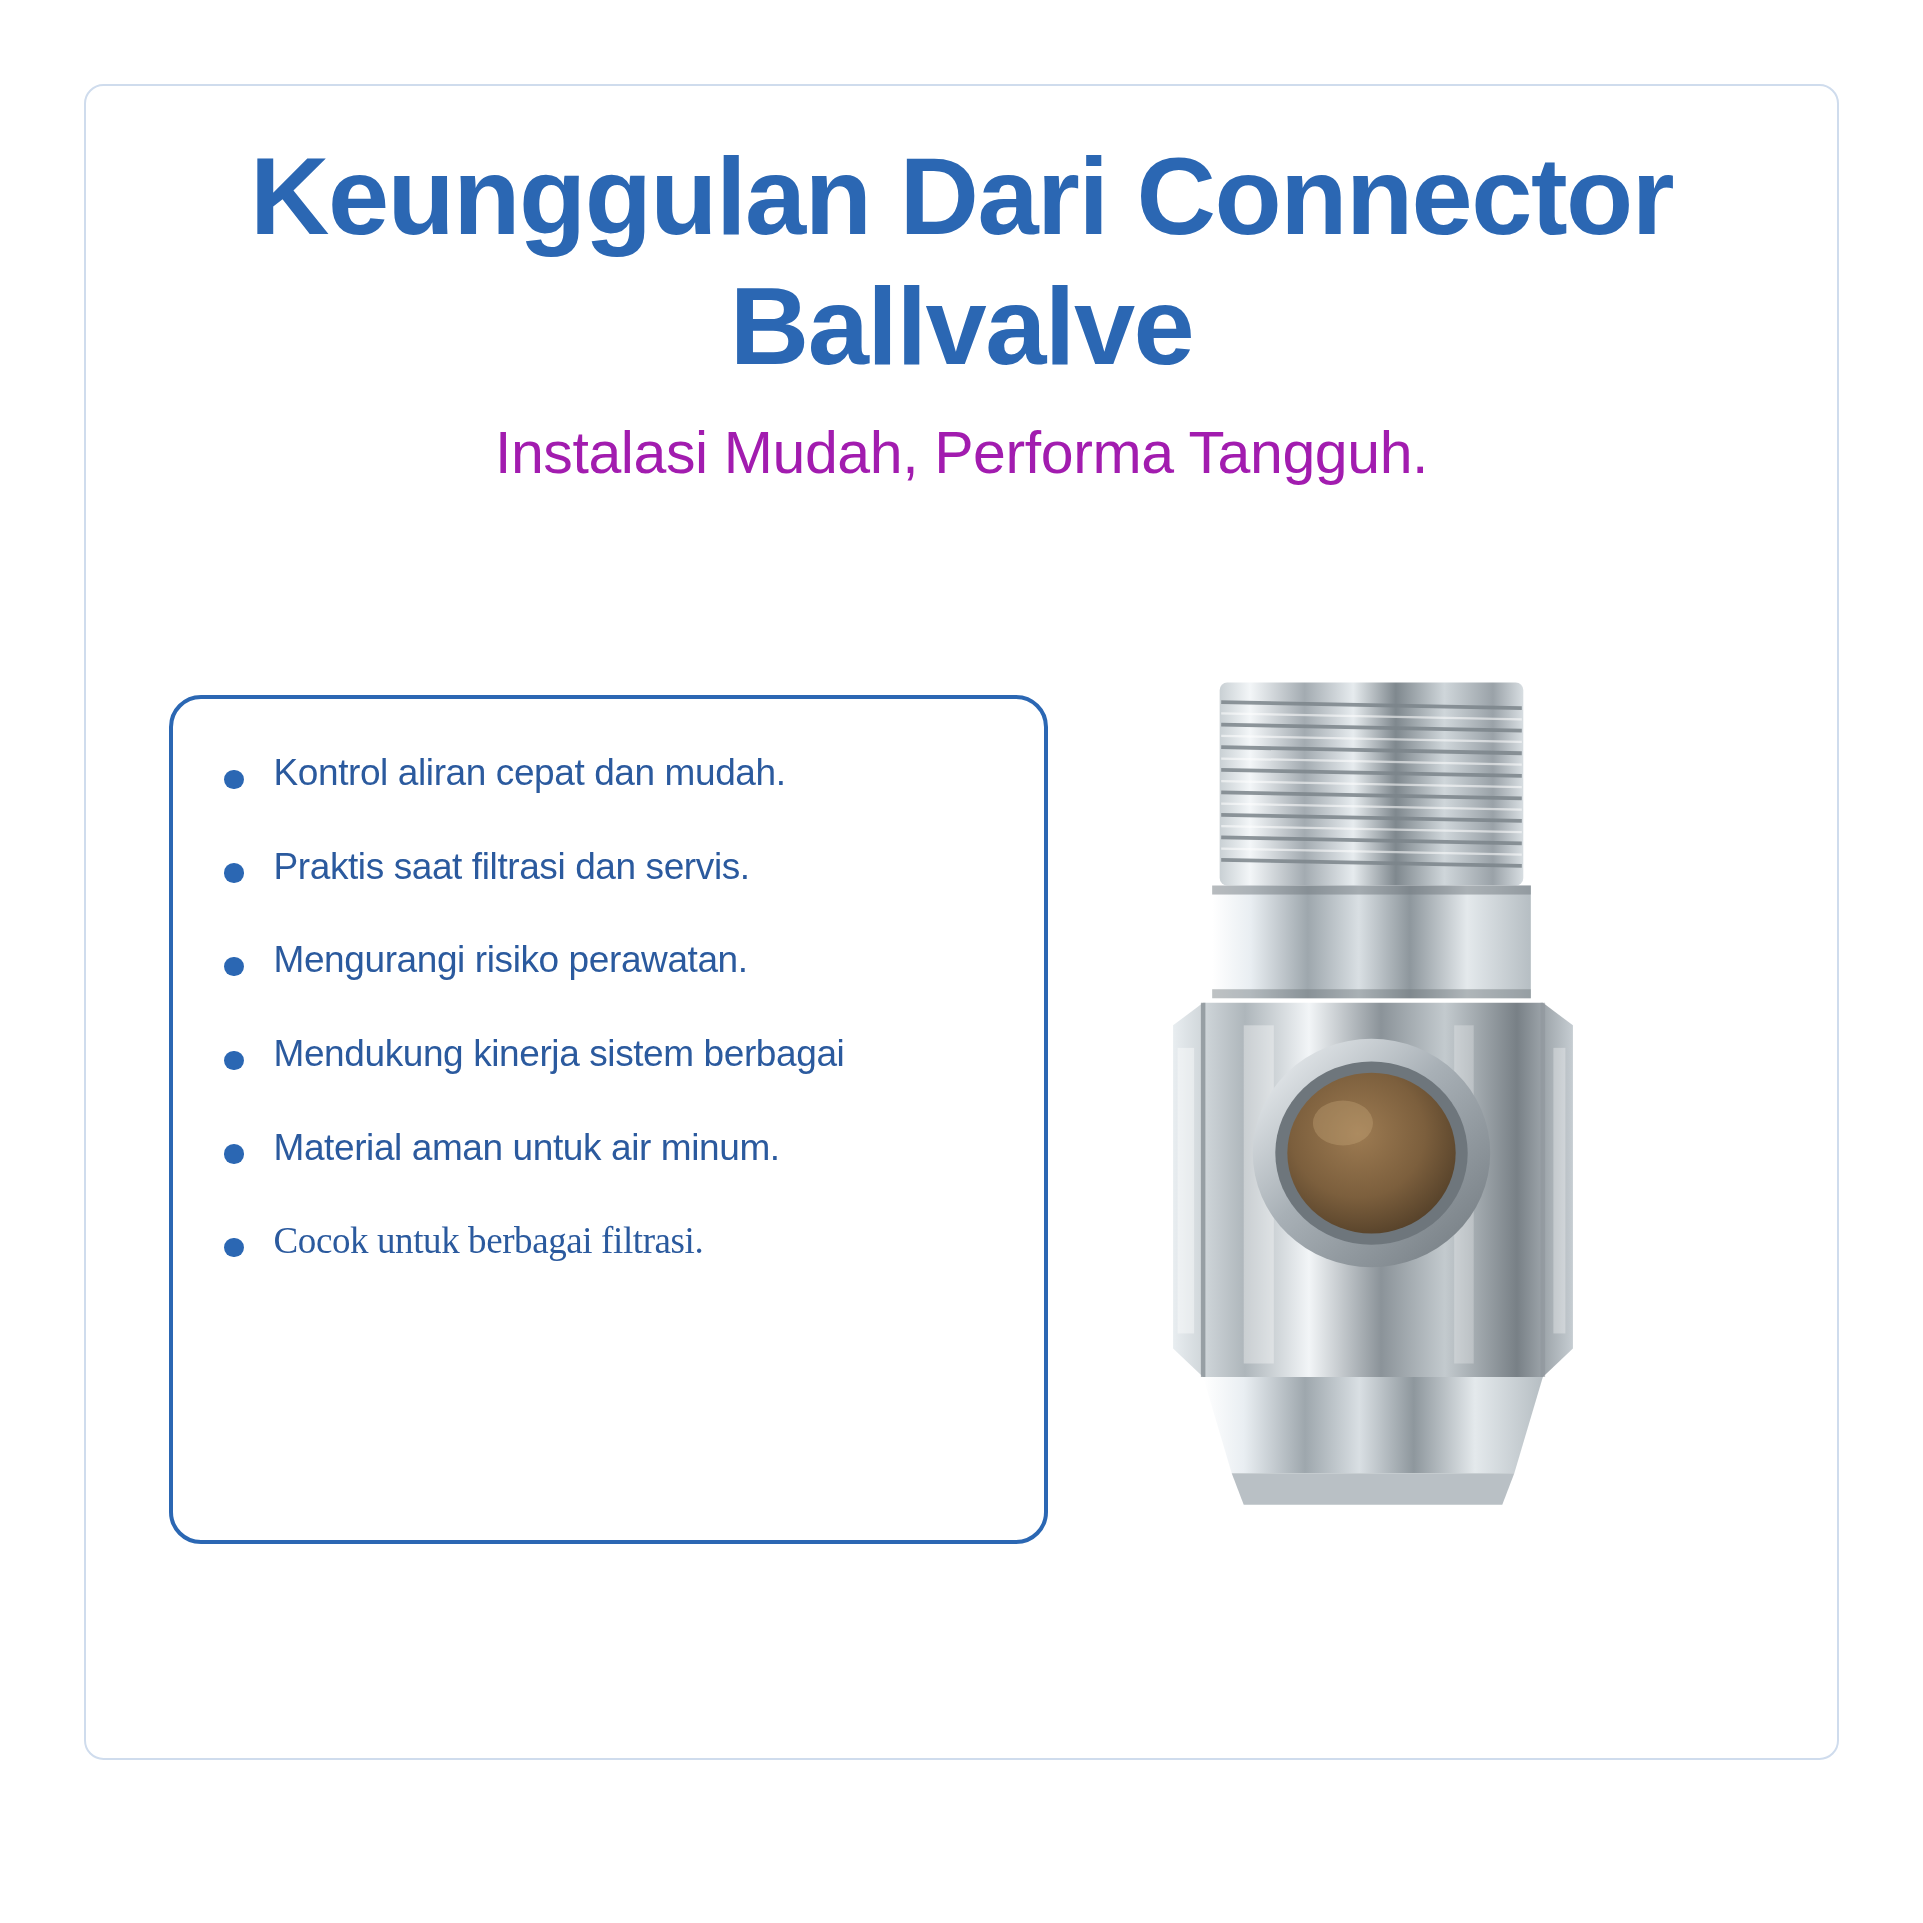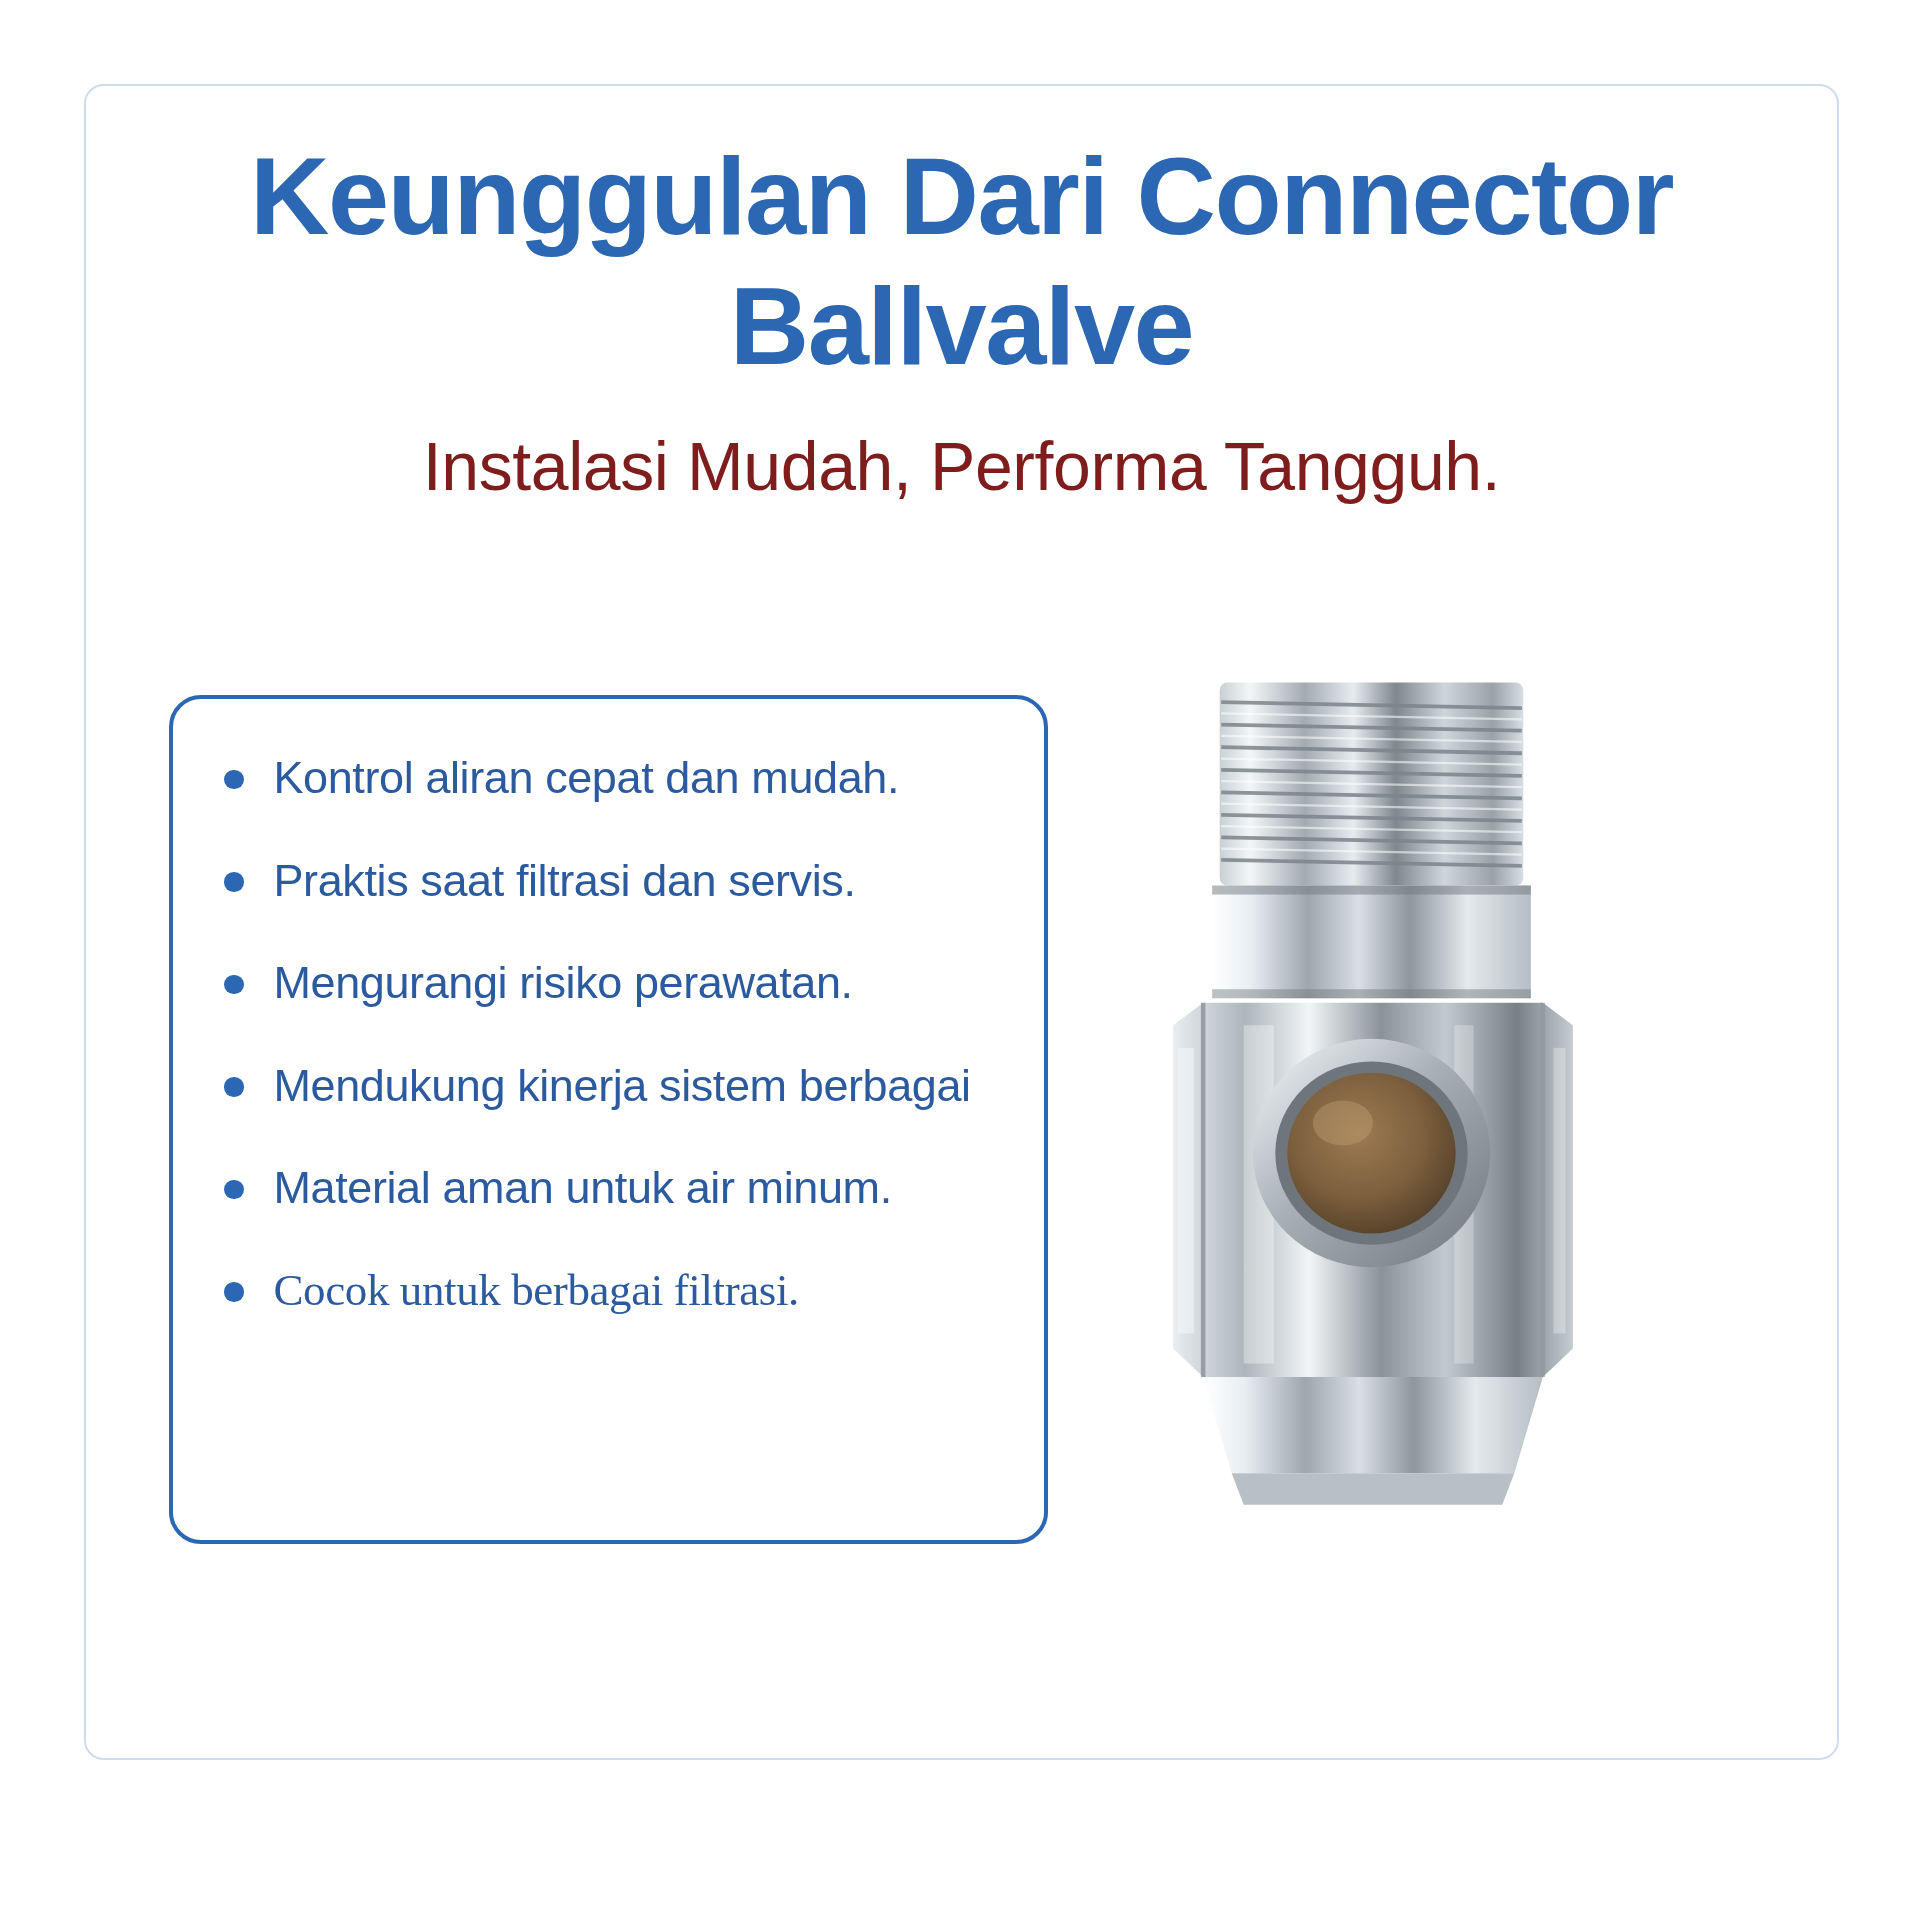--- a/index.html
+++ b/index.html
@@ -35,25 +35,25 @@
     margin: 0;
     padding-top: 45px;
     font-size: 110px;
     line-height: 1.18;
     font-weight: 700;
     letter-spacing: -1.5px;
     color: #2b67b3;
     font-family: "Liberation Sans", sans-serif;
   }
   .subtitle {
-    margin: 8px;
+    margin: 0;
     padding-top: 28.6px;
-    font-size: 68px;
+    font-size: 59px;
     font-weight: 400;
-    color: #7f1d1d;
+    color: #a21caf;
     letter-spacing: -0.4px;
   }
   .features-box {
     position: absolute;
     left: 83px;
     top: 609px;
     width: 879px;
     height: 849px;
     box-sizing: border-box;
     border: 4.5px solid #2b67b3;
@@ -78,21 +78,21 @@
   .bullet {
     flex: 0 0 auto;
     width: 19.5px;
     height: 19.5px;
     border-radius: 50%;
     background: #2b67b3;
     margin-top: 16.5px;
     margin-right: 30px;
   }
   .feature-text {
-    font-size: 45px;
+    font-size: 37px;
     line-height: 1.1;
     color: #2b5a9e;
     letter-spacing: -0.4px;
   }
   .product-image {
     position: absolute;
     left: 1045px;
     top: 586px;
     width: 481px;
     height: 887px;

